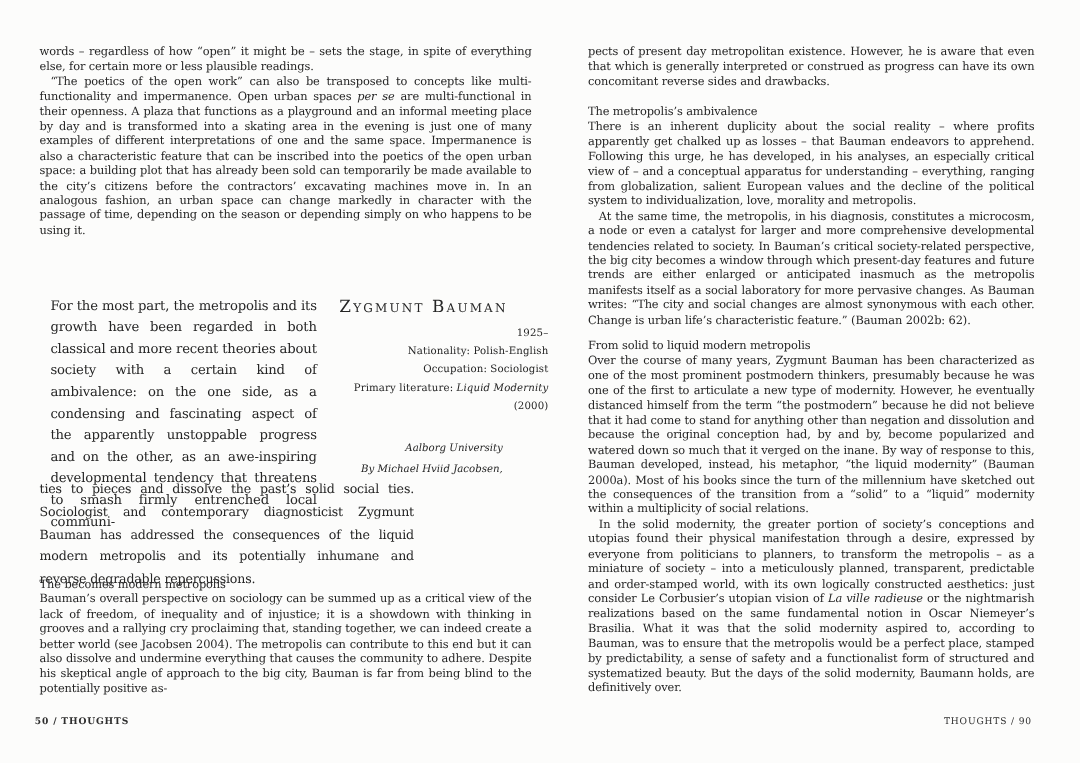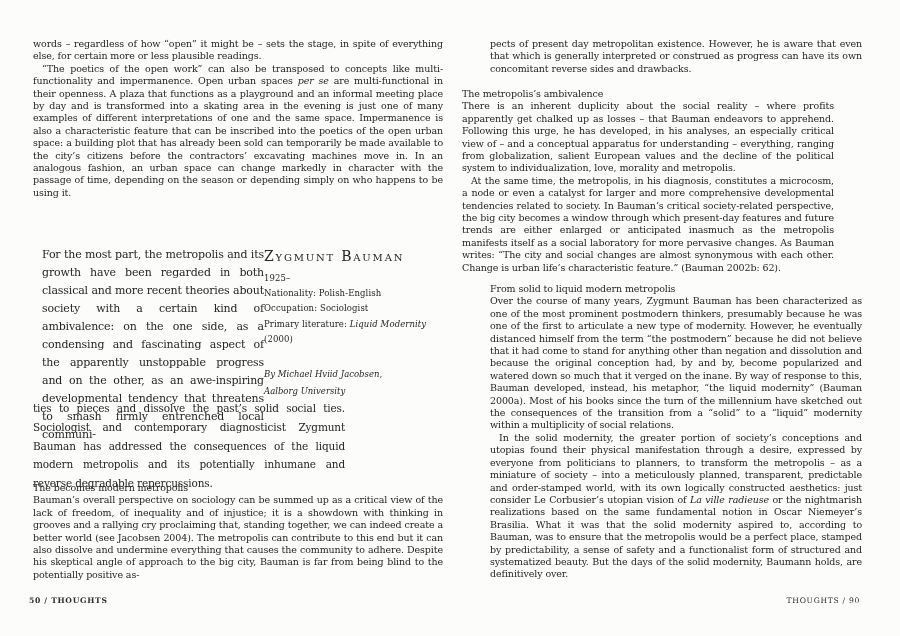--- a/index.html
+++ b/index.html
@@ -36,20 +36,21 @@
     width: 312px;
     font-size: 10.5px;
     line-height: 18.8px;
     text-align: justify;
     letter-spacing: -0.15px;
   }
 
   
   .bio {
     flex: 1;
+    text-align: right;
     padding-top: 2px;
   }
   .bio-name {
     font-variant: small-caps;
     font-size: 14px;
     letter-spacing: 1.8px;
     padding-right: 34px;
     margin-bottom: 7px;
     white-space: nowrap;
   }
@@ -84,43 +85,43 @@
 
   
   #lp-top      { left: 33px;  top: 38px;  width: 410px; }
   #lp-feature  { left: 42px;  top: 246px; }
   #lp-cont     { left: 33px;  top: 399px; }
   #lp-sec1     { left: 33px;  top: 482px; width: 410px; }
   #lp-footer   { left: 29px;  top: 596px; font-weight: bold; }
 
   
   #rp-top      { left: 490px; top: 38px;  width: 372px; }
-  #rp-sec1     { left: 462px; top: 88px;  width: 372px; }
+  #rp-sec1     { left: 490px; top: 88px;  width: 372px; }
   #rp-sec2     { left: 490px; top: 283px; width: 372px; }
   #rp-footer   { left: 490px; top: 596px; width: 370px; text-align: right; }
 </style>
 </head>
 <body>
 
 <div class="abs copy" id="lp-top">
   <p>words – regardless of how “open” it might be – sets the stage, in spite of everything else, for certain more or less plausible readings.</p>
   <p class="indent"><span>“The poetics of the open work” can also be transposed to concepts like multi-functionality and impermanence. Open urban spaces </span><span class="italic">per se</span><span> are multi-functional in their openness. A plaza that functions as a playground and an informal meeting place by day and is transformed into a skating area in the evening is just one of many examples of different interpretations of one and the same space. Impermanence is also a characteristic feature that can be inscribed into the poetics of the open urban space: a building plot that has already been sold can temporarily be made available to the city’s citizens before the contractors’ excavating machines move in. In an analogous fashion, an urban space can change markedly in character with the passage of time, depending on the season or depending simply on who happens to be using it.</span></p>
 </div>
 
 <div class="abs feature-row" id="lp-feature">
   <div class="feature-col">For the most part, the metropolis and its growth have been regarded in both classical and more recent theories about society with a certain kind of ambivalence: on the one side, as a condensing and fascinating aspect of the apparently unstoppable progress and on the other, as an awe-inspiring developmental tendency that threatens to smash firmly entrenched local communi-</div>
   <div class="bio">
     <div class="bio-name">Zygmunt Bauman</div>
     <div class="bio-line">1925–</div>
     <div class="bio-line">Nationality: Polish-English</div>
     <div class="bio-line">Occupation: Sociologist</div>
     <div class="bio-line"><span>Primary literature: </span><span class="italic">Liquid Modernity</span><span> (2000)</span></div>
     <div class="bio-byline">
+      <div>Aalborg University</div>
       <div>By Michael Hviid Jacobsen,</div>
-      <div>Aalborg University</div>
     </div>
   </div>
 </div>
 
 <div class="abs feature-cont" id="lp-cont">ties to pieces and dissolve the past’s solid social ties. Sociologist and contemporary diagnosticist Zygmunt Bauman has addressed the consequences of the liquid modern metropolis and its potentially inhumane and reverse degradable repercussions.</div>
 
 <div class="abs copy" id="lp-sec1">
   <p class="sec-heading">The becomes modern metropolis</p>
   <p>Bauman’s overall perspective on sociology can be summed up as a critical view of the lack of freedom, of inequality and of injustice; it is a showdown with thinking in grooves and a rallying cry proclaiming that, standing together, we can indeed create a better world (see Jacobsen 2004). The metropolis can contribute to this end but it can also dissolve and undermine everything that causes the community to adhere. Despite his skeptical angle of approach to the big city, Bauman is far from being blind to the potentially positive as-</p>
 </div>

